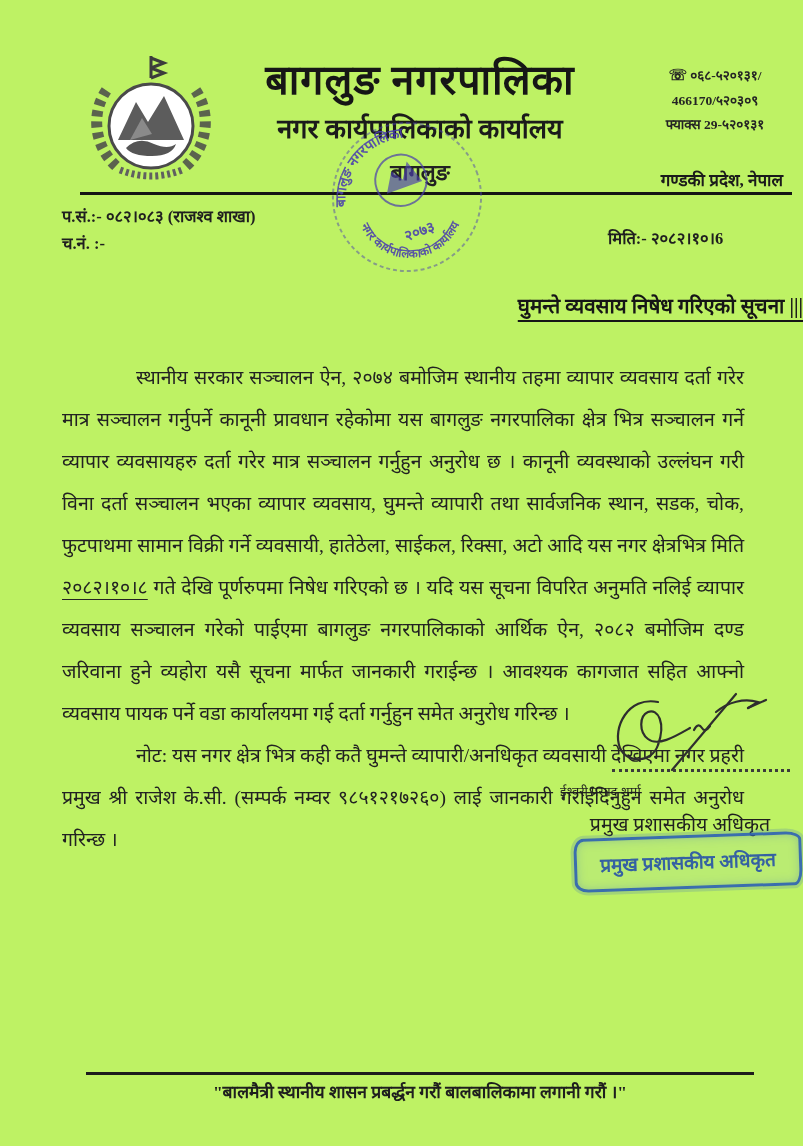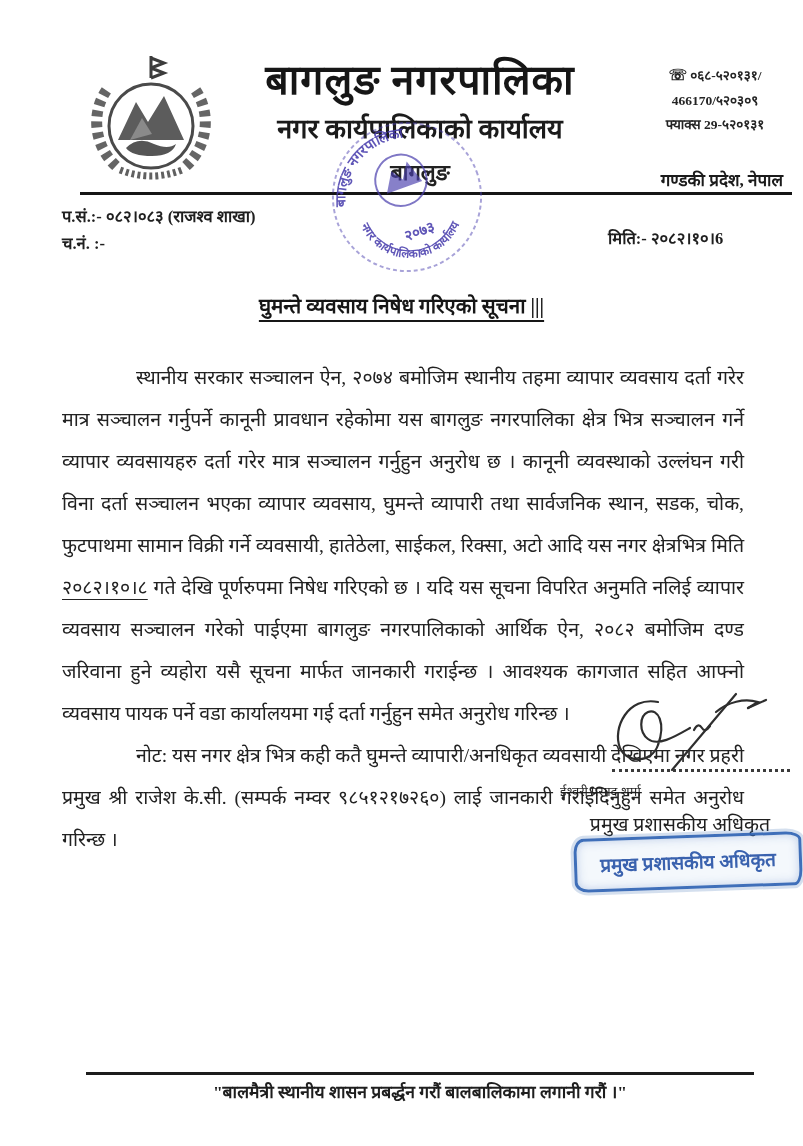--- a/index.html
+++ b/index.html
@@ -1,21 +1,21 @@
 <!DOCTYPE html>
 <html><head>
 <meta charset="utf-8">
 <style>
   * { margin:0; padding:0; box-sizing:border-box; }
   html,body { background:#9a9a9a; }
   .page {
     position:relative;
     width:803px; height:1146px;
     margin:0 auto;
-    background:#ffffff;
+    background:#bef264;
     font-family:"Liberation Serif","DejaVu Serif",serif;
     color:#1c1c1c;
     overflow:hidden;
   }
 
   
   .emblem { position:absolute; left:86px; top:54px; width:130px; height:132px; }
   .head-center { position:absolute; left:120px; top:50px; width:600px; text-align:center; }
   .muni-name  { font-size:41px; font-weight:bold; letter-spacing:1px; color:#161616; }
   .office-name{ font-size:27px; font-weight:bold; margin-top:3px; color:#1b1b1b; }
@@ -36,21 +36,21 @@
     position:absolute; left:328px; top:118px; width:158px; height:158px;
     transform:rotate(-20deg); opacity:.88; pointer-events:none;
   }
 
   
   .ref-block { position:absolute; left:62px; top:203px; font-size:16.5px; font-weight:bold; line-height:1.65; color:#1f1f1f; }
   .date-line { position:absolute; left:608px; top:226px; font-size:16.5px; font-weight:bold; color:#1f1f1f; }
 
   
   .notice-title {
-    position:absolute; left:0; width:803px; top:291px; text-align:center;
+    position:absolute; left:0; width:803px; top:291px; text-align:right;
     font-size:20.5px; font-weight:bold; color:#161616;
     text-decoration:underline; text-underline-offset:7px; text-decoration-thickness:1.5px;
   }
 
   .doc-body {
     position:absolute; left:62px; top:357px; width:682px;
     font-size:19.5px; line-height:42px; text-align:justify; color:#222;
   }
   .doc-body p { text-indent:74px; }
   .inline-date { text-decoration:underline; text-underline-offset:5px; }

